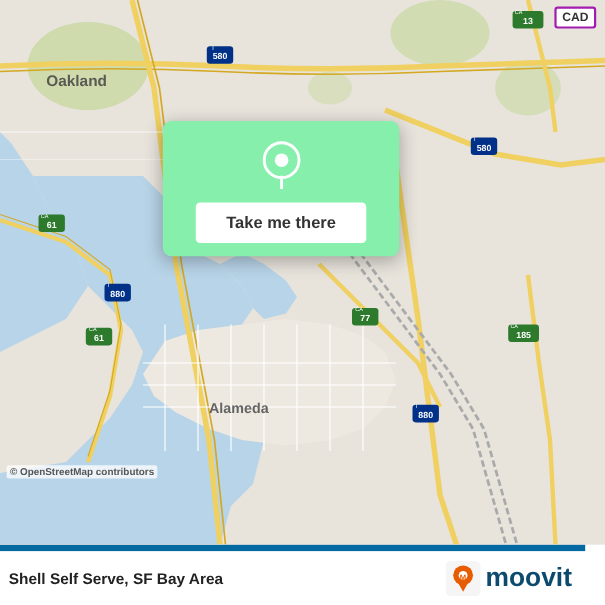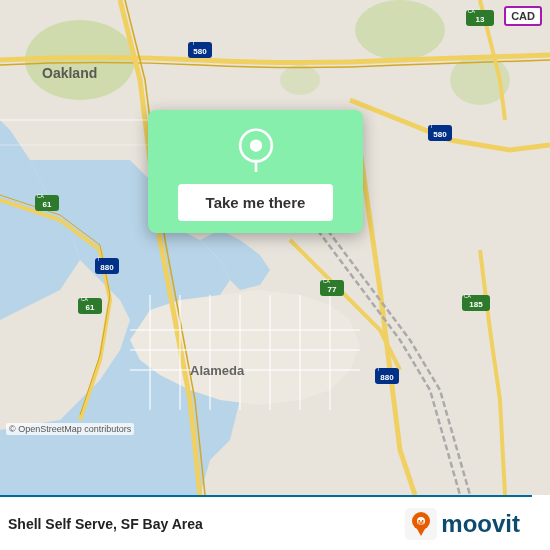--- a/index.html
+++ b/index.html
@@ -62,21 +62,21 @@
 
     
     #bottom-bar {
       width: 532px;
       height: 55px;
       background: white;
       display: flex;
       align-items: center;
       justify-content: space-between;
       padding: 0 12px 0 8px;
-      border-top: 2px solid #0369a1;
+      border-top: 6px solid #0369a1;
     }
 
     #location-info {
       display: flex;
       flex-direction: column;
     }
 
     #location-name {
       font-size: 14px;
       font-weight: 600;
@@ -104,20 +104,21 @@
     #osm-attr {
       position: absolute;
       bottom: 60px;
       left: 6px;
       font-size: 9px;
       color: #555;
       background: rgba(255,255,255,0.75);
       padding: 1px 3px;
       border-radius: 2px;
       z-index: 5;
+      font-weight: bold;
     }
 
     
     #cad-badge {
       position: absolute;
       top: 6px;
       right: 8px;
       background: white;
       border: 2px solid #a21caf;
       border-radius: 3px;

